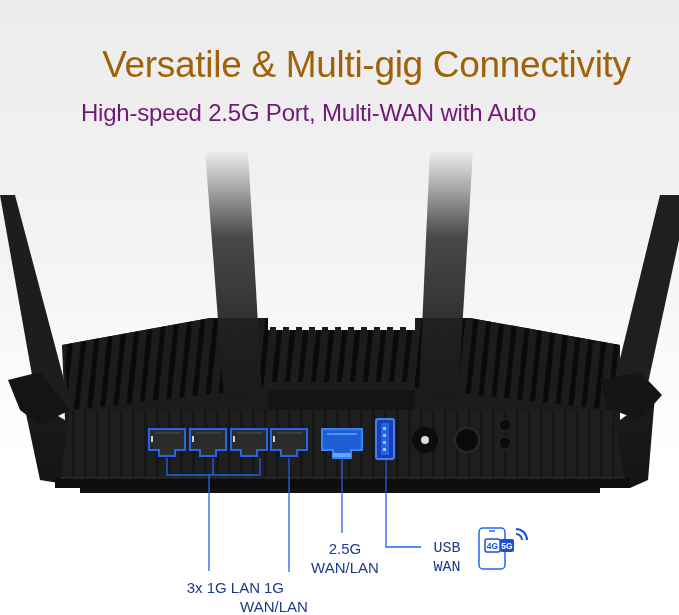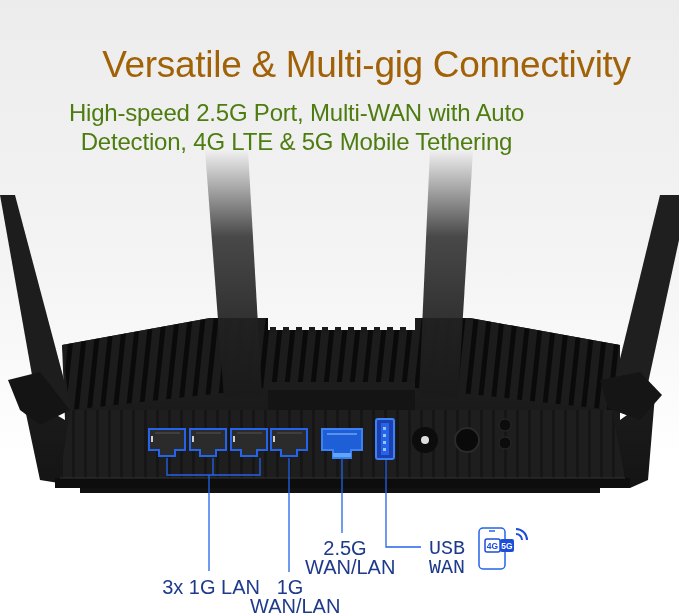--- a/index.html
+++ b/index.html
@@ -1,32 +1,31 @@
 <!DOCTYPE html>
 <html><head>
 <meta charset="utf-8">
 <style>
   html,body{margin:0;padding:0;}
   body{width:679px;height:615px;position:relative;overflow:hidden;
     background:linear-gradient(180deg,#ececec 0%,#f3f3f3 40%,#ffffff 75%,#ffffff 100%);
     font-family:"Liberation Sans","DejaVu Sans",sans-serif;}
   .title{position:absolute;left:0;top:44px;width:679px;text-align:center;
     font-size:37px;color:#a16207;letter-spacing:-0.3px;font-weight:normal;padding-left:27px;}
-  .subtitle{position:absolute;left:0;top:98px;width:593px;text-align:center;
-    font-size:24px;line-height:29px;color:#4d7c0f;letter-spacing:-0.2px;}
+  .subtitle{position:absolute;left:12px;top:98px;width:593px;text-align:center;
+    font-size:24px;line-height:29px;color:#701a75;letter-spacing:-0.2px;}
   svg.router{position:absolute;left:0;top:150px;}
-  .lbl{position:absolute;color:#1e3a8a;font-size:20px;text-align:center;line-height:19px;}
+  .lbl{position:absolute;color:#1e3a8a;font-size:15px;text-align:center;line-height:19px;}
 </style>
 </head>
 <body>
 
 <div class="title">Versatile &amp; Multi-gig Connectivity</div>
 <div class="subtitle">
   <div>High-speed 2.5G Port, Multi-WAN with Auto</div>
-  <div>Detection, 4G LTE &amp; 5G Mobile Tethering</div>
 </div>
 
 <svg class="router" width="679" height="465" viewBox="0 150 679 465" xmlns="http://www.w3.org/2000/svg">
   <defs>
     <linearGradient id="antFade" x1="0" y1="0" x2="0" y2="1">
       <stop offset="0" stop-color="#2a2a2a" stop-opacity="0"></stop>
       <stop offset="0.35" stop-color="#2a2a2a" stop-opacity="0.85"></stop>
       <stop offset="1" stop-color="#1a1a1a"></stop>
     </linearGradient>
     <linearGradient id="bodyGrad" x1="0" y1="0" x2="0" y2="1">
@@ -152,21 +151,21 @@
     <rect x="485" y="539" width="15" height="13" rx="2" fill="#fff" stroke="#1d4ed8" stroke-width="1.5"></rect>
     <rect x="500" y="539" width="14" height="13" rx="2" fill="#1d4ed8"></rect>
     <path d="M516 534 A6 6 0 0 1 522 540" stroke="#1d4ed8" stroke-width="2" fill="none"></path>
     <path d="M516 529 A11 11 0 0 1 527 540" stroke="#1d4ed8" stroke-width="2" fill="none"></path>
   </g>
   <text x="492.5" y="549" font-size="8.5" font-weight="bold" fill="#1d4ed8" text-anchor="middle" font-family="Liberation Sans, sans-serif">4G</text>
   <text x="507" y="549" font-size="8.5" font-weight="bold" fill="#ffffff" text-anchor="middle" font-family="Liberation Sans, sans-serif">5G</text>
 </svg>
 
 <div class="lbl" style="left:160px;top:578px;width:100px;text-align:right;">3x 1G LAN</div>
-<div class="lbl" style="left:250px;top:578px;width:80px;">
+<div class="lbl" style="left:234px;top:578px;width:80px;">
   <div>1G</div>
   <div>WAN/LAN</div>
 </div>
 <div class="lbl" style="left:305px;top:539px;width:80px;">
   <div>2.5G</div>
   <div>WAN/LAN</div>
 </div>
 <div class="lbl" style="left:422px;top:539px;width:50px;font-family:Liberation Mono, monospace;">
   <div>USB</div>
   <div>WAN</div>

